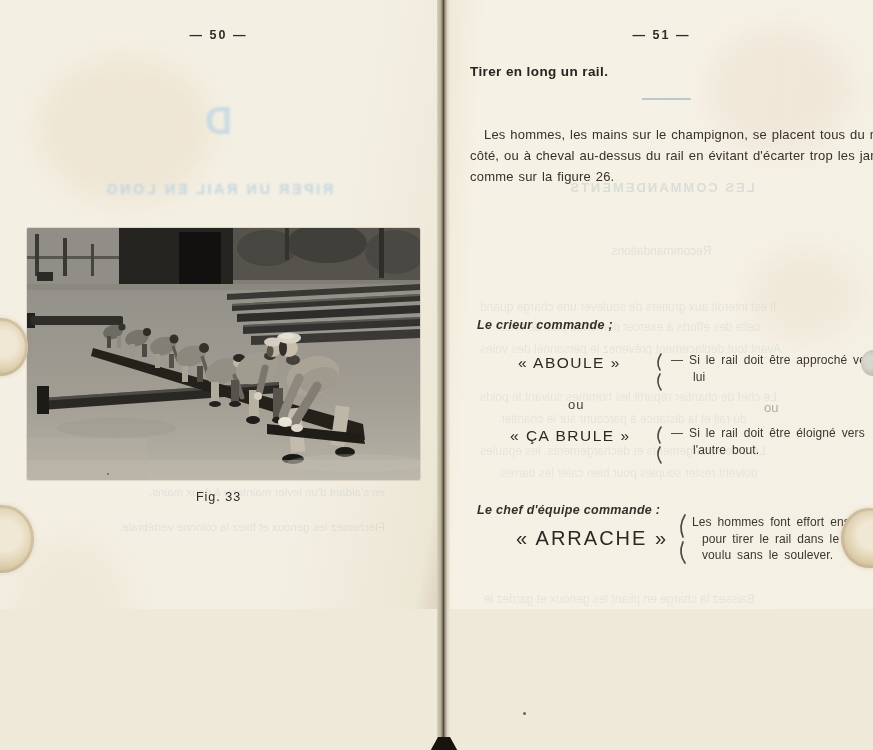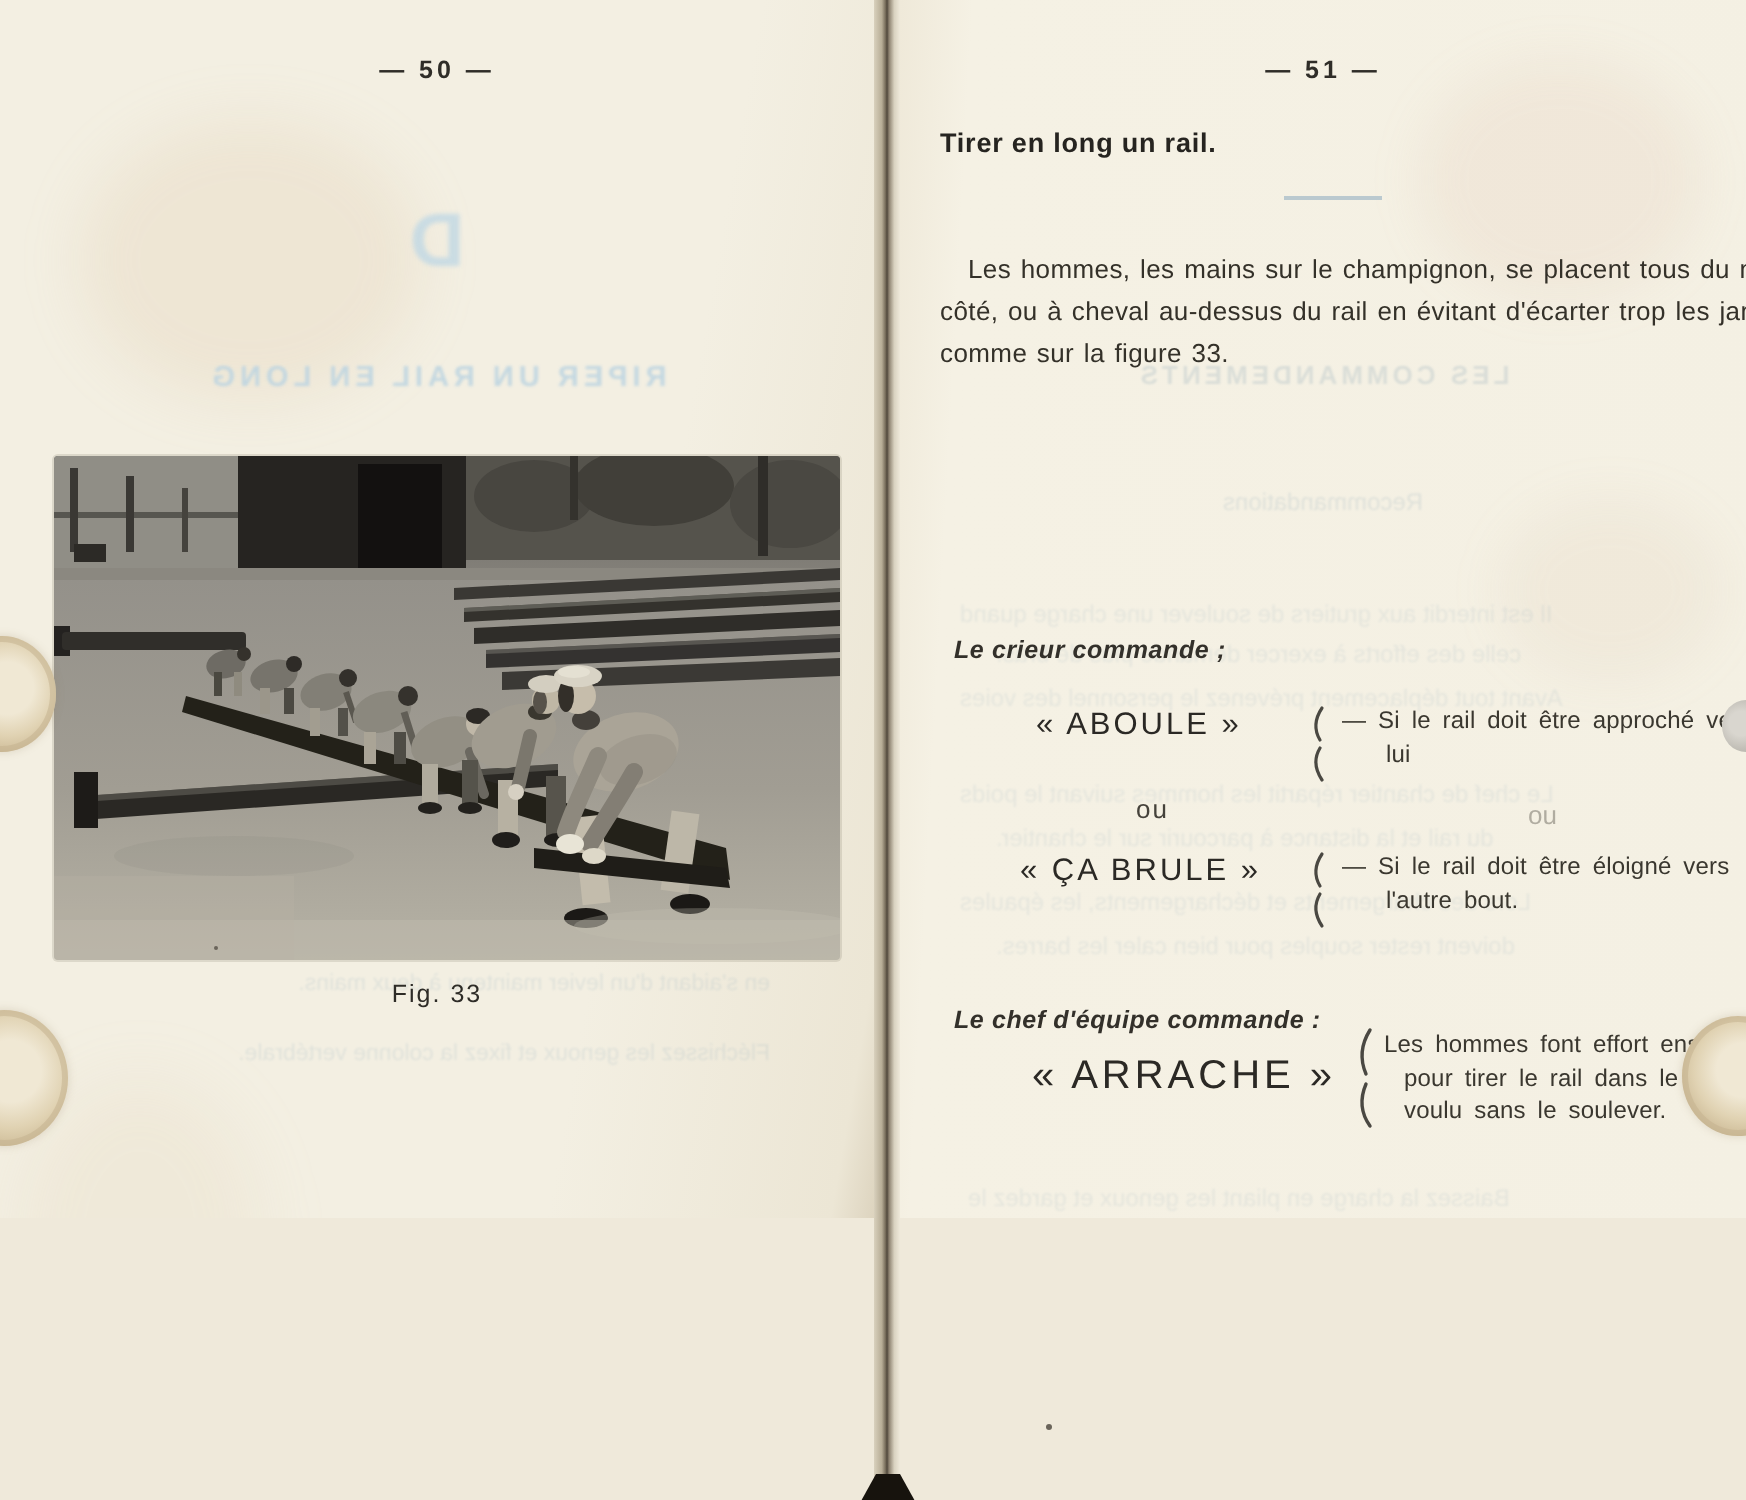--- a/index.html
+++ b/index.html
@@ -257,21 +257,21 @@
 
     <h2 class="heading" style="margin:0;">Tirer en long un rail.</h2>
     <div class="rule"></div>
 
     <div class="ghost rgl rg1">LES COMMANDEMENTS</div>
     <div class="ghost rgl rg2">Recommandations</div>
 
     <p class="intro" style="margin:0;">
       <span class="line indent">Les hommes, les mains sur le champignon, se placent tous du même</span>
       <span class="line">côté, ou à cheval au-dessus du rail en évitant d'écarter trop les jambes,</span>
-      <span class="line">comme sur la figure 33.</span>
+      <span class="line">comme sur la figure 26.</span>
     </p>
 
     <div class="ghost rgl rg3">Il est interdit aux grutiers de soulever une charge quand</div>
     <div class="ghost rgl rg4">celle des efforts à exercer demande plus de bras.</div>
     <div class="ghost rgl rg5">Avant tout déplacement prévenez le personnel des voies</div>
     <div class="ghost rgl rg6">Le chef de chantier répartit les hommes suivant le poids</div>
     <div class="ghost rgl rg7">du rail et la distance à parcourir sur le chantier.</div>
     <div class="ghost rgl rg8">Lors des chargements et déchargements, les épaules</div>
     <div class="ghost rgl rg9">doivent rester souples pour bien caler les barres.</div>
 

